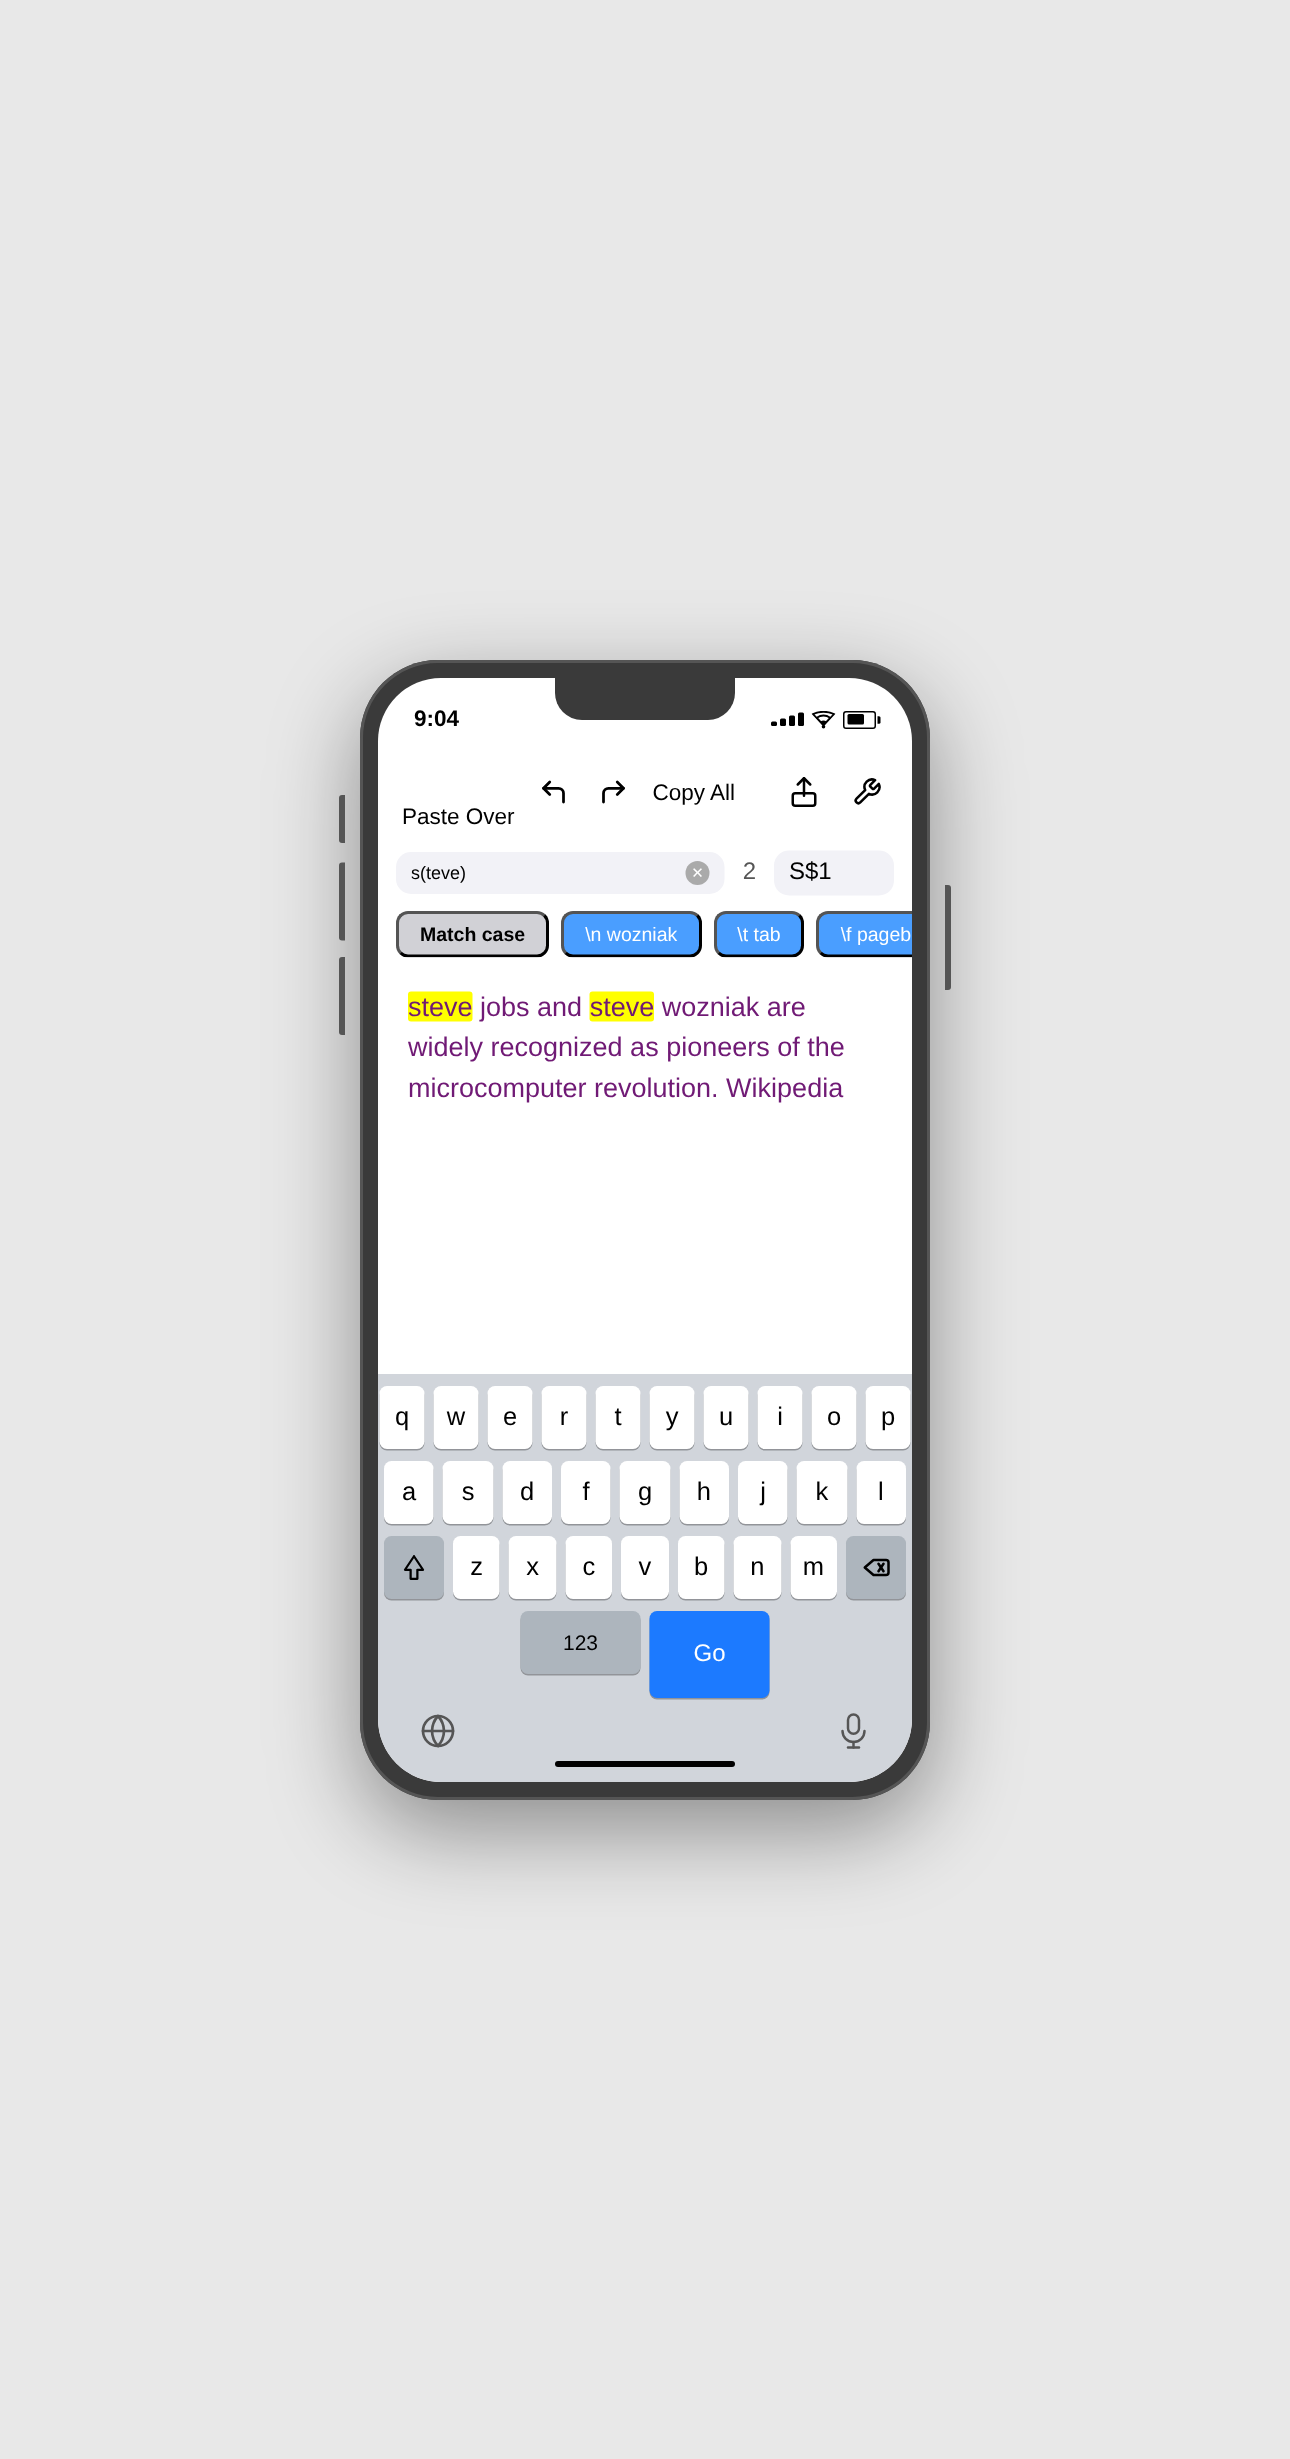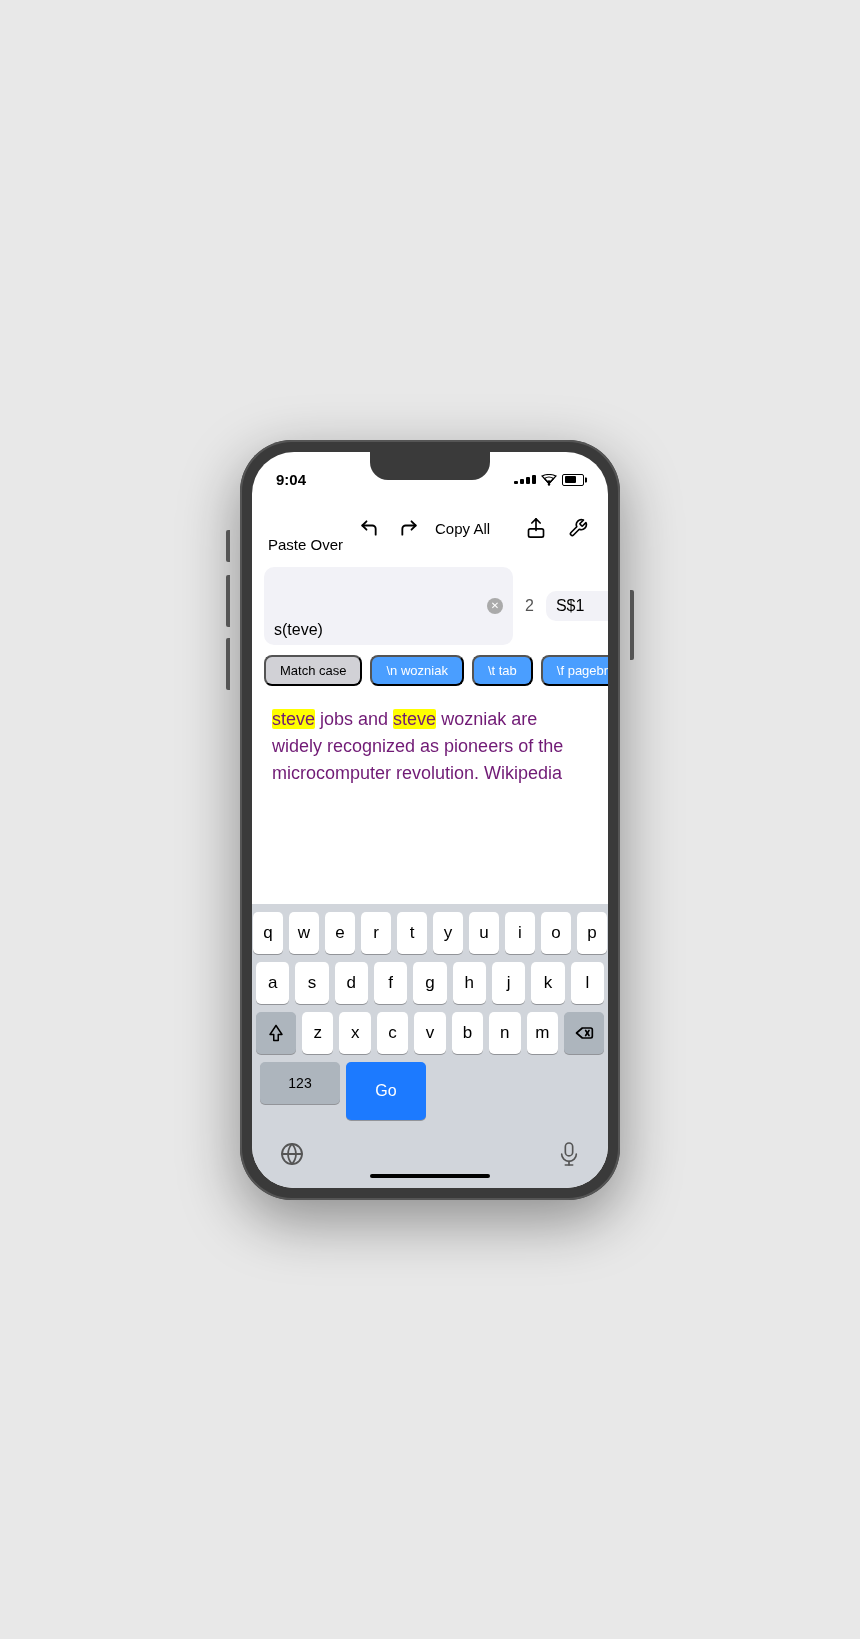--- a/index.html
+++ b/index.html
@@ -213,26 +213,25 @@
       background: #f2f2f7;
       border-radius: 10px;
       display: flex;
       align-items: center;
       padding: 6px 10px;
       gap: 6px;
     }
 
     .search-input {
       flex: 1;
-      font-size: 16px;
+      font-size: 12px;
       color: #000;
       background: transparent;
       border: none;
       outline: none;
-      margin-top: 48px;
     }
 
     .clear-btn {
       width: 16px;
       height: 16px;
       background: #aaa;
       border-radius: 50%;
       display: flex;
       align-items: center;
       justify-content: center;
@@ -285,21 +284,21 @@
       border-radius: 8px;
       font-size: 13px;
       cursor: pointer;
       white-space: nowrap;
       flex-shrink: 0;
     }
 
     .option-pill.active {
       background: #d1d1d6;
       color: #000;
-      font-weight: 400;
+      font-weight: 700;
     }
 
     .option-pill.blue {
       background: #4a9eff;
       color: #fff;
     }
 
     
     .text-area {
       flex: 1;
@@ -361,22 +360,23 @@
     }
 
     .key.delete {
       max-width: 46px;
       min-width: 40px;
     }
 
     .keyboard-bottom {
       display: flex;
       gap: 6px;
+      justify-content: center;
       padding: 0 4px;
-      margin-bottom: 18px;
+      margin-bottom: 6px;
     }
 
     .key-123 {
       background: #adb5bd;
       border-radius: 5px;
       height: 42px;
       min-width: 80px;
       display: flex;
       align-items: center;
       justify-content: center;

